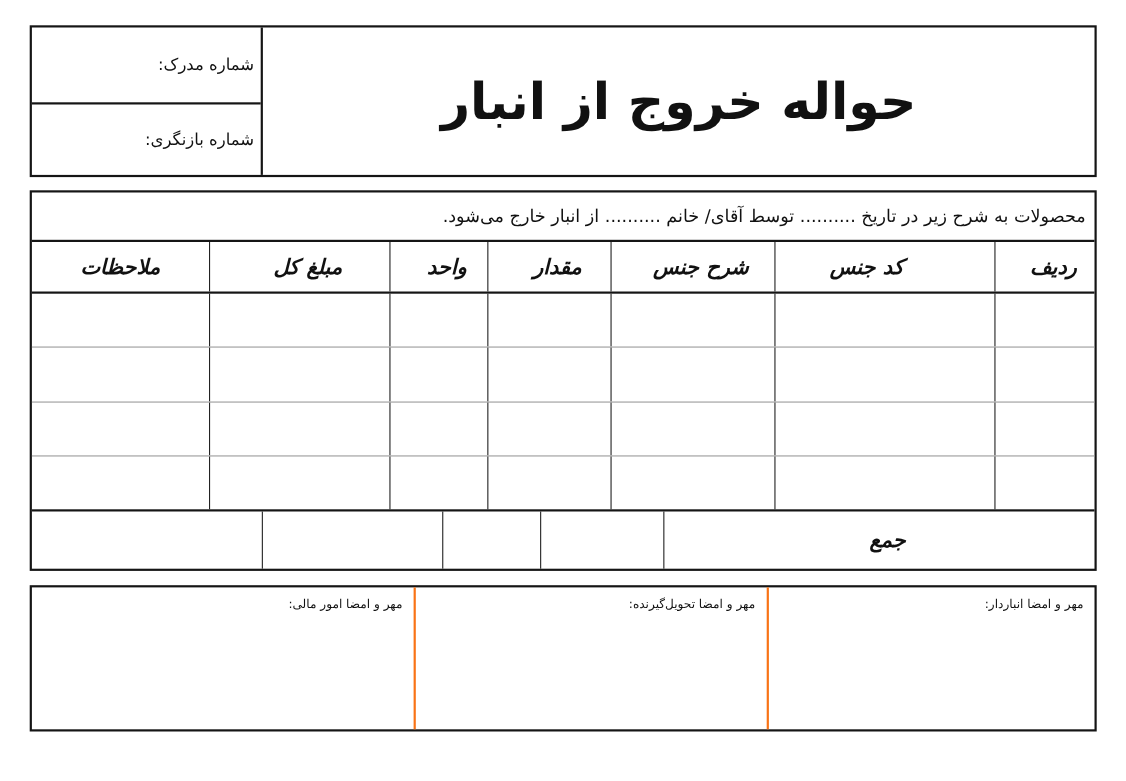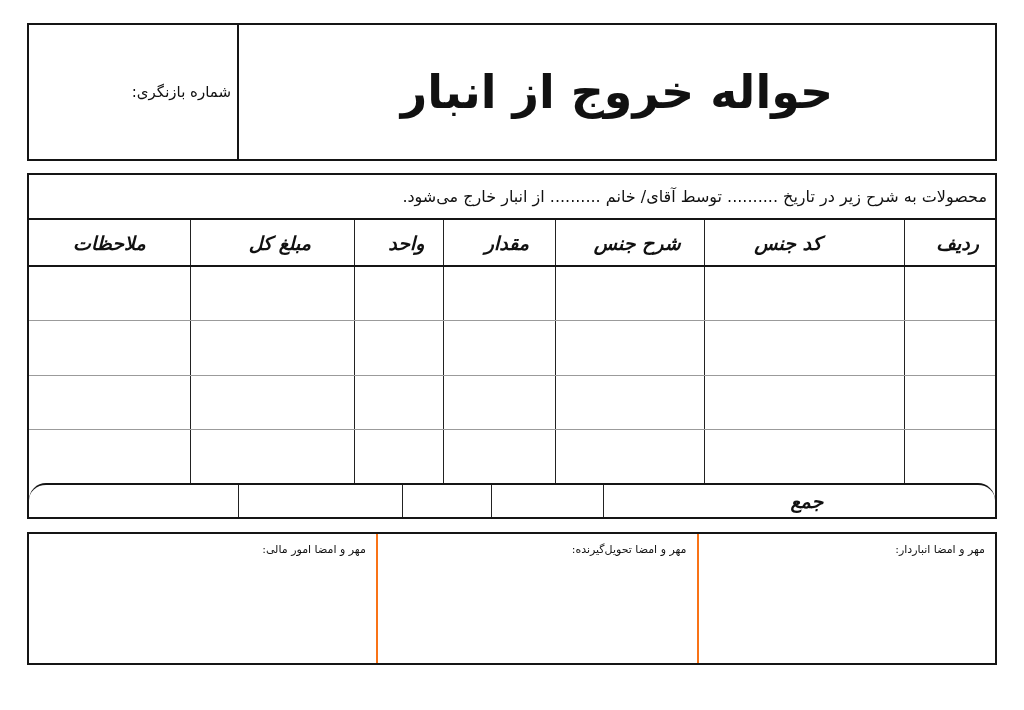--- a/index.html
+++ b/index.html
@@ -93,25 +93,24 @@
   .col-unit  { width: 9.2%; }
   .col-total { width: 17.0%; }
   .col-notes { flex: 1; }
   .col-merged { width: 40.6%; }
 
   .body-rows { flex: 1; display: flex; flex-direction: column; }
   .data-row { flex: 1; display: flex; }
   .data-row + .data-row { border-top: 1px solid #9b9b9b; }
 
   .sum-row {
-    height: 34px;
+    height: 54px;
     box-sizing: border-box;
     border-top: 2px solid #151515;
     display: flex;
-    border-radius: 18px;
   }
   .sum-label { font-weight: bold; font-size: 19px; }
 
   
   .sign-box { top: 532px; height: 133px; display: flex; }
   .sign-cell {
     box-sizing: border-box;
     padding: 9px 10px;
     font-size: 11px;
   }
@@ -123,20 +122,23 @@
 </head>
 <body>
 
 <div class="page">
 
   <div class="box header-box">
     <div class="title-area">
       <div class="form-title">حواله خروج از انبار</div>
     </div>
     <div class="numbers-box">
+      <div class="number-cell doc">
+        <span>شماره مدرک:</span>
+      </div>
       <div class="number-cell rev">
         <span>شماره بازنگری:</span>
       </div>
     </div>
   </div>
 
   <div class="box main-table">
 
     <div class="intro-row">
       <span>محصولات به شرح زیر در تاریخ .......... توسط آقای/ خانم .......... از انبار خارج می‌شود.</span>

